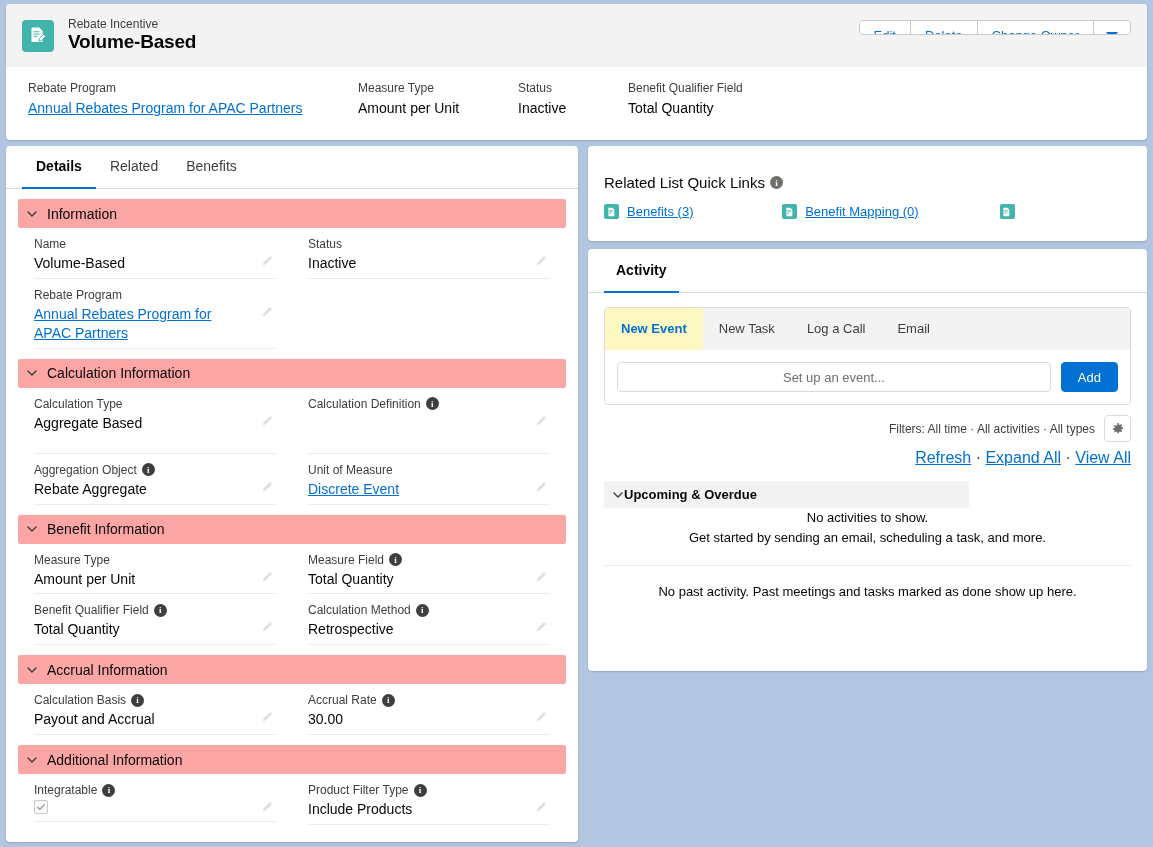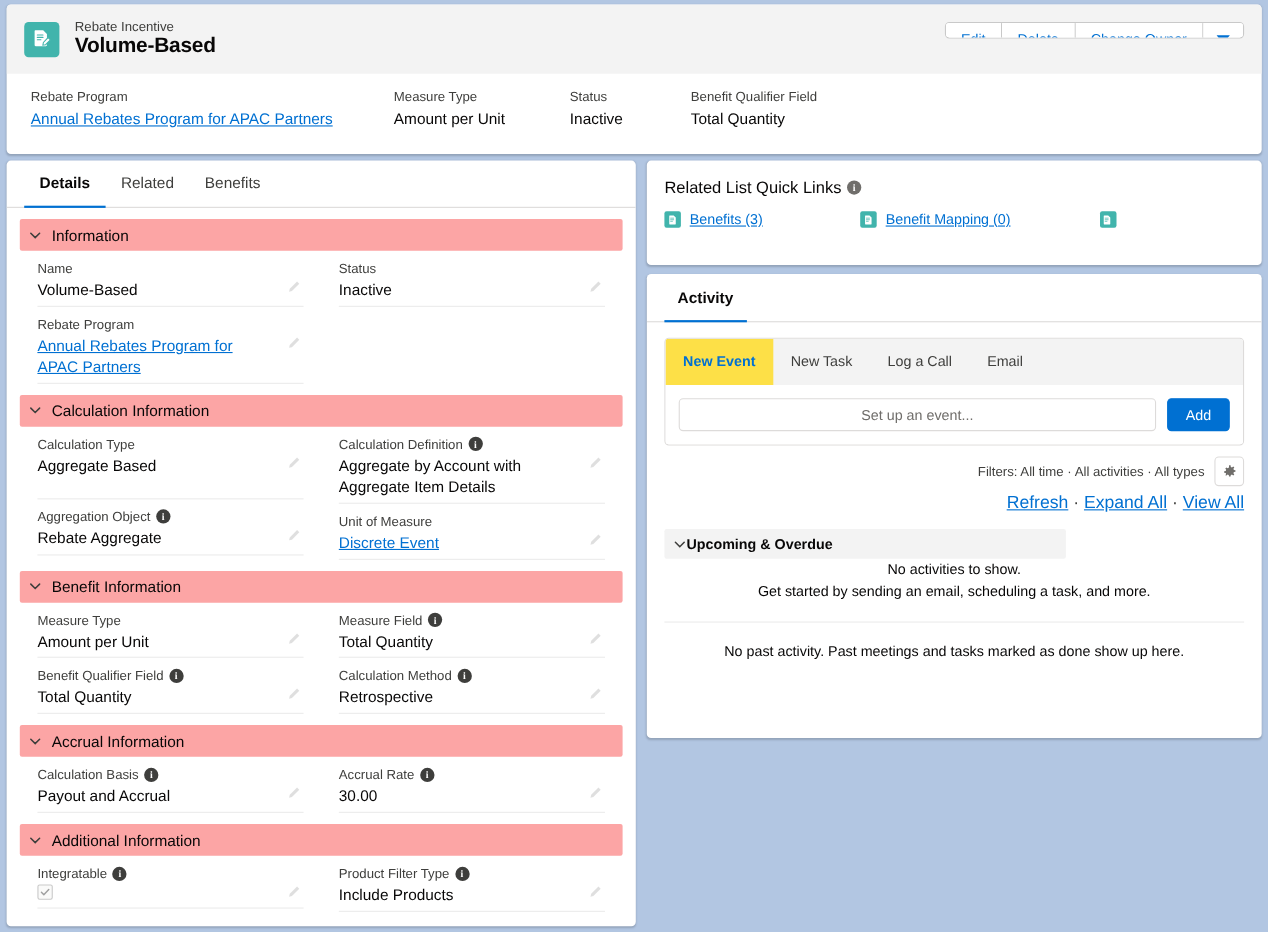--- a/index.html
+++ b/index.html
@@ -85,21 +85,21 @@
     font-size: 9px; font-weight: bold; display: inline-flex; align-items: center;
     justify-content: center; margin-left: 5px; font-family: "Liberation Serif", serif;
     cursor: pointer; flex: none;
   }
   .info-dot.grey { background: #706e6b; }
 
   
   .quick-card {
     position: absolute; left: 588px; top: 146px; width: 559px; height: 95px;
     background: #fff; border-radius: 4px; box-shadow: 0 1px 2px rgba(0,0,0,.18);
-    padding: 16px 16px;
+    padding: 28px 16px;
   }
   .qc-title { font-size: 15px; color: #080707; display: flex; align-items: center; margin-bottom: 12px; }
   .qc-links { display: flex; }
   .qc-item { display: flex; align-items: flex-start; }
   .qc-item:nth-child(1) { width: 190px; }
   .qc-item:nth-child(2) { width: 232px; }
   .qc-ico {
     width: 15px; height: 15px; border-radius: 2px; background: #41b4ac; flex: none;
     margin-right: 8px; margin-top: 1px; display: flex; align-items: center; justify-content: center;
   }
@@ -109,21 +109,21 @@
     position: absolute; left: 588px; top: 249px; width: 559px; height: 422px;
     background: #fff; border-radius: 4px; box-shadow: 0 1px 2px rgba(0,0,0,.18); overflow: hidden;
   }
   .act-tabs { display: flex; border-bottom: 1px solid #dddbda; padding: 0 16px; height: 44px; }
   .act-tab { font-size: 14px; font-weight: bold; color: #080707; padding: 13px 12px 10px 12px;
     border-bottom: 2px solid #0070d2; margin-bottom: -1px; cursor: pointer; }
 
   .composer { margin: 14px 16px 0 16px; border: 1px solid #dddbda; border-radius: 4px; overflow: hidden; }
   .comp-tabs { display: flex; background: #f3f3f3; height: 42px; }
   .comp-tab { font-size: 13px; color: #3e3e3c; padding: 13px 16px; cursor: pointer; }
-  .comp-tab.active { background: #fde047; color: #0070d2; font-weight: bold; }
+  .comp-tab.active { background: #fef9c3; color: #0070d2; font-weight: bold; }
   .comp-body { background: #fff; padding: 12px; display: flex; align-items: center; }
   .comp-input {
     flex: 1; height: 30px; border: 1px solid #dddbda; border-radius: 4px;
     font-size: 13px; font-family: inherit; text-align: center; color: #080707; background:#fff;
   }
   .comp-input::placeholder { color: #706e6b; }
   .add-btn {
     margin-left: 10px; background: #0070d2; color: #fff; border: 1px solid #0070d2;
     border-radius: 4px; font-size: 13px; font-family: inherit; height: 30px; padding: 0 16px; cursor: pointer;
   }
@@ -262,21 +262,20 @@
               <path d="M11.5 2.2l2.3 2.3-7.6 7.6-3 .7.7-3 7.6-7.6z" fill="#b5b5b5"></path>
             </svg>
         </div>
       </div>
       <div class="col">
         <div class="field tall">
           <div class="f-label">
               <span>Calculation Definition</span>
               <span class="info-dot">i</span>
             </div>
-          <div class="f-value">Aggregate by Account with Aggregate Item Details</div>
           <svg class="pencil" width="14" height="14" viewBox="0 0 16 16">
               <path d="M11.5 2.2l2.3 2.3-7.6 7.6-3 .7.7-3 7.6-7.6z" fill="#b5b5b5"></path>
             </svg>
         </div>
         <div class="field">
           <div class="f-label">
               <span>Unit of Measure</span>
             </div>
           <div class="f-link">Discrete Event</div>
           <svg class="pencil" width="14" height="14" viewBox="0 0 16 16">

